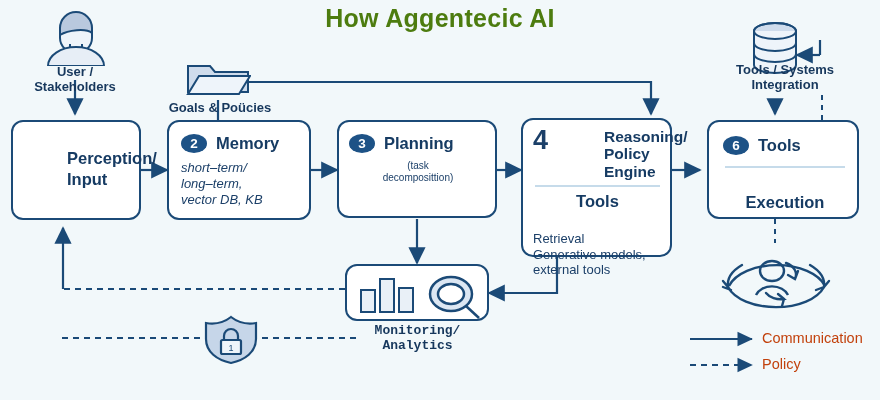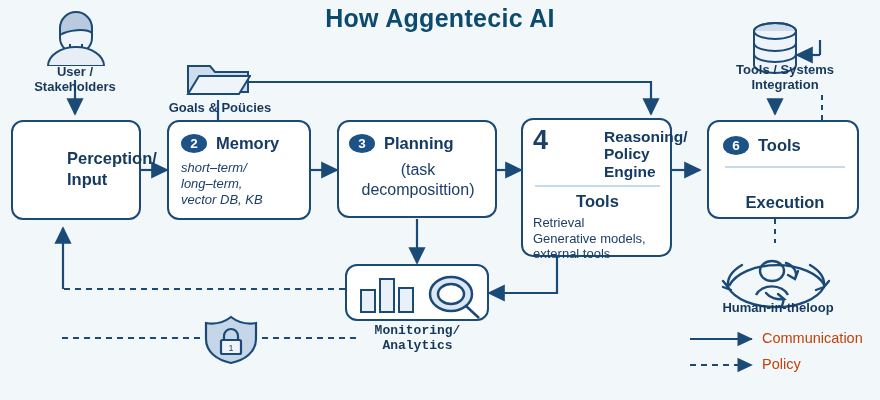--- a/index.html
+++ b/index.html
@@ -8,21 +8,21 @@
     background:#f2f8fa;
     font-family:"Liberation Sans", sans-serif;
     overflow:hidden;
     position:relative;
   }
   #canvas{position:absolute;inset:0;width:880px;height:400px;}
   svg.layer{position:absolute;left:0;top:0;width:880px;height:400px;pointer-events:none;}
 
   .title{
     position:absolute;left:0;top:4px;width:880px;text-align:center;
-    font-size:25px;font-weight:bold;color:#0c4a6e;letter-spacing:0.3px;
+    font-size:25px;font-weight:bold;color:#4d7c0f;letter-spacing:0.3px;
   }
 
   .box{
     position:absolute;box-sizing:border-box;
     background:#ffffff;border:2.2px solid #1b4a77;border-radius:12px;
   }
   .boxtitle{
     display:flex;align-items:center;gap:9px;
     font-size:16.5px;font-weight:bold;color:#163b63;
   }
@@ -140,38 +140,38 @@
       <span>long–term,</span><br>
       <span>vector DB, KB</span>
     </div>
   </div>
 
   <div class="box" style="left:337px;top:120px;width:160px;height:98px;padding:12px 8px 0 10px;">
     <div class="boxtitle">
       <span class="badge">3</span>
       <span>Planning</span>
     </div>
-    <div class="sub centered" style="margin-top:7px;font-size:16px;">
+    <div class="sub centered" style="margin-top:7px;font-size:10px;">
       <span>(task</span><br>
       <span>decomposittion)</span>
     </div>
   </div>
 
   <div class="box" style="left:521px;top:118px;width:151px;height:139px;padding:8px 8px 0 10px;">
     <div style="display:flex;align-items:flex-start;gap:4px;">
       <span class="bignum">4</span>
       <span class="boxtitle" style="display:block;line-height:1.12;font-size:15.5px;margin-left:48px;">
         <span>Reasoning/</span><br>
         <span>Policy</span><br>
         <span>Engine</span>
       </span>
     </div>
     <div class="divider"></div>
     <div class="boxtitle centered" style="display:block;">Tools</div>
-    <div class="sub" style="margin-top:4px;">
+    <div class="sub" style="margin-top:20px;">
       <span>Retrieval</span><br>
       <span>Generative models,</span><br>
       <span>external tools</span>
     </div>
   </div>
 
   <div class="box" style="left:707px;top:120px;width:152px;height:99px;padding:14px 10px 0 14px;">
     <div class="boxtitle">
       <span class="badge">6</span>
       <span>Tools</span>
@@ -213,21 +213,20 @@
     <path d="M30,20 a48,28 0 0 0 -14,22 l-5,-6 M11,42 l8,3" fill="none" stroke="#1b4a77" stroke-width="2.4" stroke-linecap="round"></path>
     <path d="M16,42 a50,28 0 0 0 96,0" fill="none" stroke="#1b4a77" stroke-width="2.4"></path>
     <path d="M98,20 a48,28 0 0 1 14,22 l-8,3 M112,42 l5,-6" fill="none" stroke="#1b4a77" stroke-width="2.4" stroke-linecap="round"></path>
     <path d="M16,42 a50,30 0 0 1 96,0" fill="none" stroke="#1b4a77" stroke-width="2.4" opacity="0"></path>
     <path d="M17,41 a50,29 0 0 1 96,0" fill="none" stroke="#1b4a77" stroke-width="2.4"></path>
     <ellipse cx="60" cy="26" rx="12" ry="10" fill="none" stroke="#1b4a77" stroke-width="2.4"></ellipse>
     <path d="M44,50 a17,13 0 0 1 32,0" fill="none" stroke="#1b4a77" stroke-width="2.4"></path>
     <path d="M74,18 a18,13 0 0 1 9,16 l-7,-4 M83,34 l3,-8" fill="none" stroke="#1b4a77" stroke-width="2.4" stroke-linecap="round"></path>
     <path d="M54,48 a17,12 0 0 0 18,6 l-6,-5 M72,54 l-2,7" fill="none" stroke="#1b4a77" stroke-width="2.4" stroke-linecap="round"></path>
   </svg>
-  <div class="caption" style="left:690px;top:300px;width:176px;">Human-in-theloop</div>
 
   <svg class="icon" style="left:200px;top:315px;" width="62" height="50" viewBox="0 0 62 50">
     <path d="M31,2 C22,9 12,9 6,8 l0,16 c0,13 11,21 25,24 c14,-3 25,-11 25,-24 l0,-16 c-6,1 -16,1 -25,-6 z" fill="#c6d6e9" stroke="#1b4a77" stroke-width="2.2"></path>
     <path d="M24,26 l0,-5 a7,7 0 0 1 14,0 l0,5" fill="none" stroke="#1b4a77" stroke-width="2.2"></path>
     <rect x="21" y="25" width="20" height="14" rx="1.5" fill="#eef4fa" stroke="#1b4a77" stroke-width="2.2"></rect>
     <text x="31" y="36" font-size="9" font-family="Liberation Sans, sans-serif" fill="#1b4a77" text-anchor="middle">1</text>
   </svg>
 
   <div class="legend-text" style="left:762px;top:330px;">Communication</div>
   <div class="legend-text" style="left:762px;top:356px;">Policy</div>

